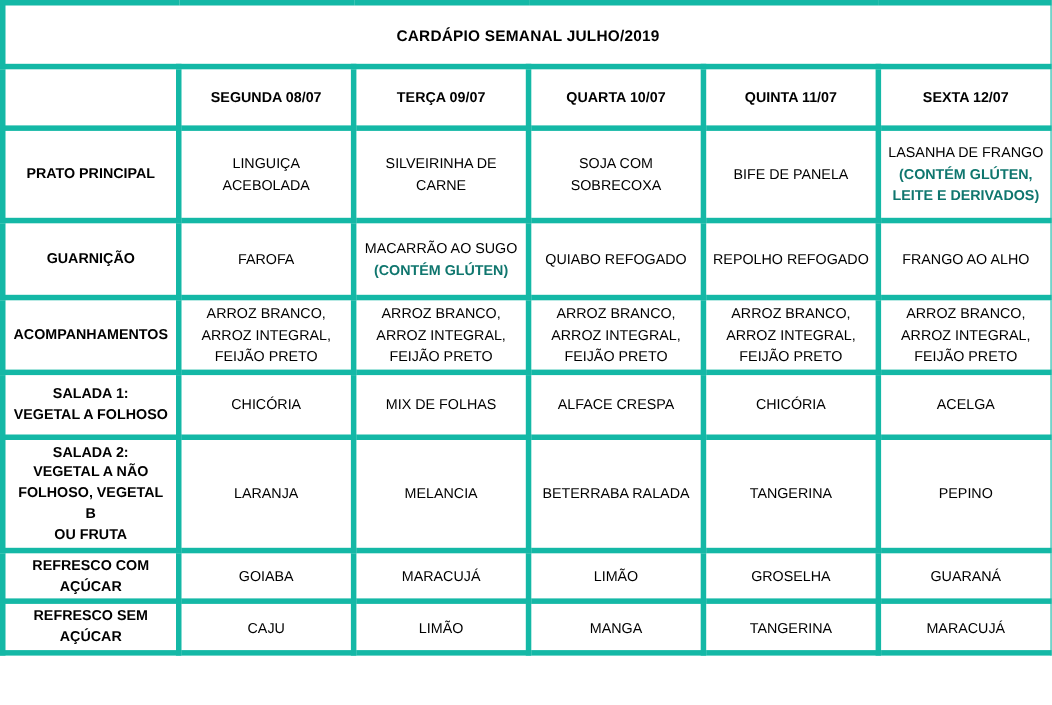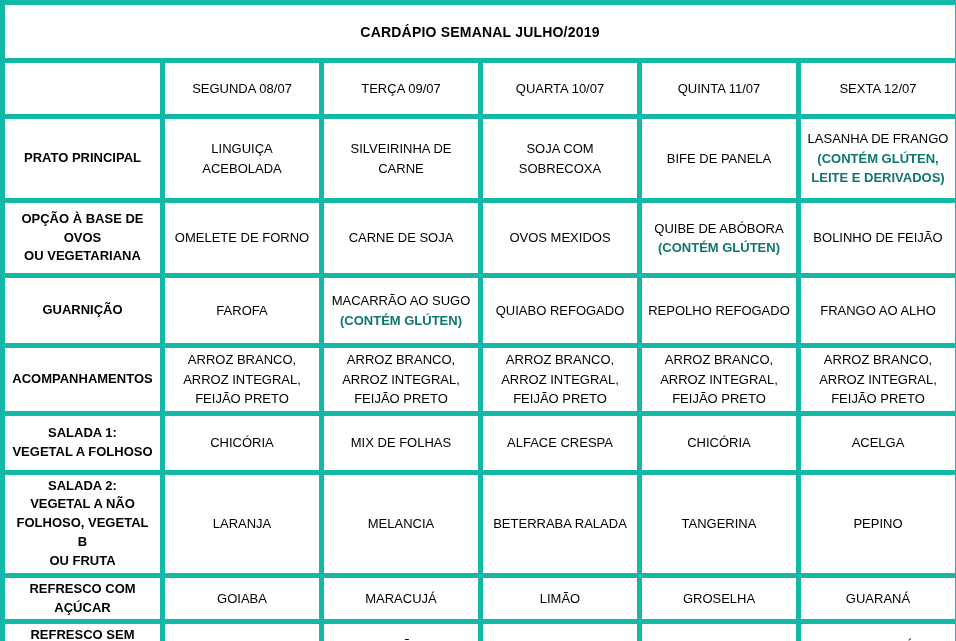--- a/index.html
+++ b/index.html
@@ -28,21 +28,21 @@
     vertical-align: middle;
     padding: 2px 6px;
     overflow: hidden;
   }
   .title {
     font-weight: bold;
     font-size: 14px;
     letter-spacing: 0.2px;
   }
   .dayhead {
-    font-weight: normal;
+    font-weight: bold;
     font-size: 13px;
     margin-left: 16px;
   }
   .rowlabel {
     font-weight: bold;
     font-size: 13px;
     white-space: pre-line;
     line-height: 1.45;
   }
   .cell {
@@ -98,32 +98,20 @@
       <td class="cell">LINGUIÇA ACEBOLADA</td>
       <td class="cell">SILVEIRINHA DE CARNE</td>
       <td class="cell">SOJA COM SOBRECOXA</td>
       <td class="cell">BIFE DE PANELA</td>
       <td class="cell">
         <span>LASANHA DE FRANGO</span>
         <span class="warning">(CONTÉM GLÚTEN, LEITE E DERIVADOS)</span>
       </td>
     </tr>
 
-    <tr class="r2">
-      <th class="rowlabel">OPÇÃO À BASE DE OVOS
-OU VEGETARIANA</th>
-      <td class="cell">OMELETE DE FORNO</td>
-      <td class="cell">CARNE DE SOJA</td>
-      <td class="cell">OVOS MEXIDOS</td>
-      <td class="cell">
-        <span>QUIBE DE ABÓBORA</span>
-        <span class="warning">(CONTÉM GLÚTEN)</span>
-      </td>
-      <td class="cell">BOLINHO DE FEIJÃO</td>
-    </tr>
 
     <tr class="r3">
       <th class="rowlabel">GUARNIÇÃO</th>
       <td class="cell">FAROFA</td>
       <td class="cell">
         <span>MACARRÃO AO SUGO</span>
         <span class="warning">(CONTÉM GLÚTEN)</span>
       </td>
       <td class="cell">QUIABO REFOGADO</td>
       <td class="cell">REPOLHO REFOGADO</td>

